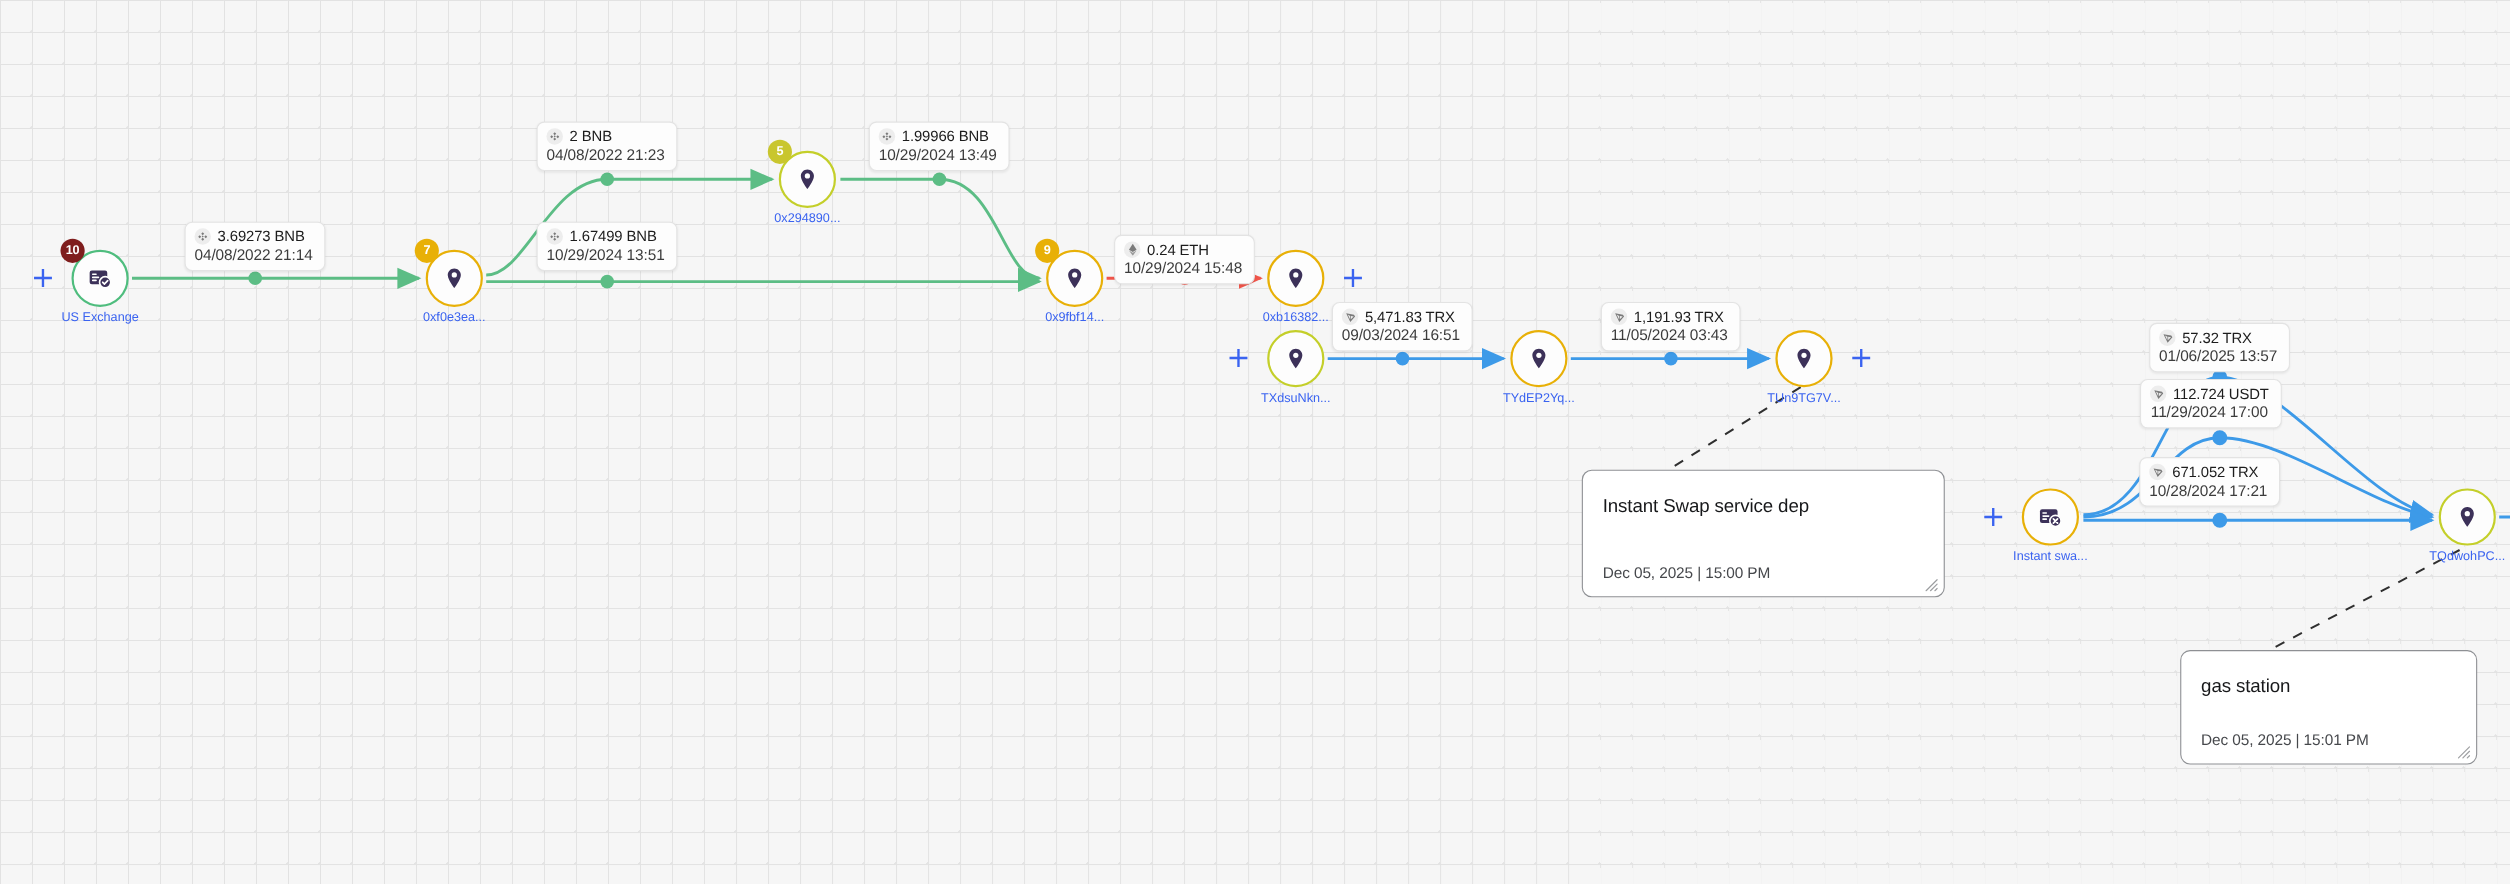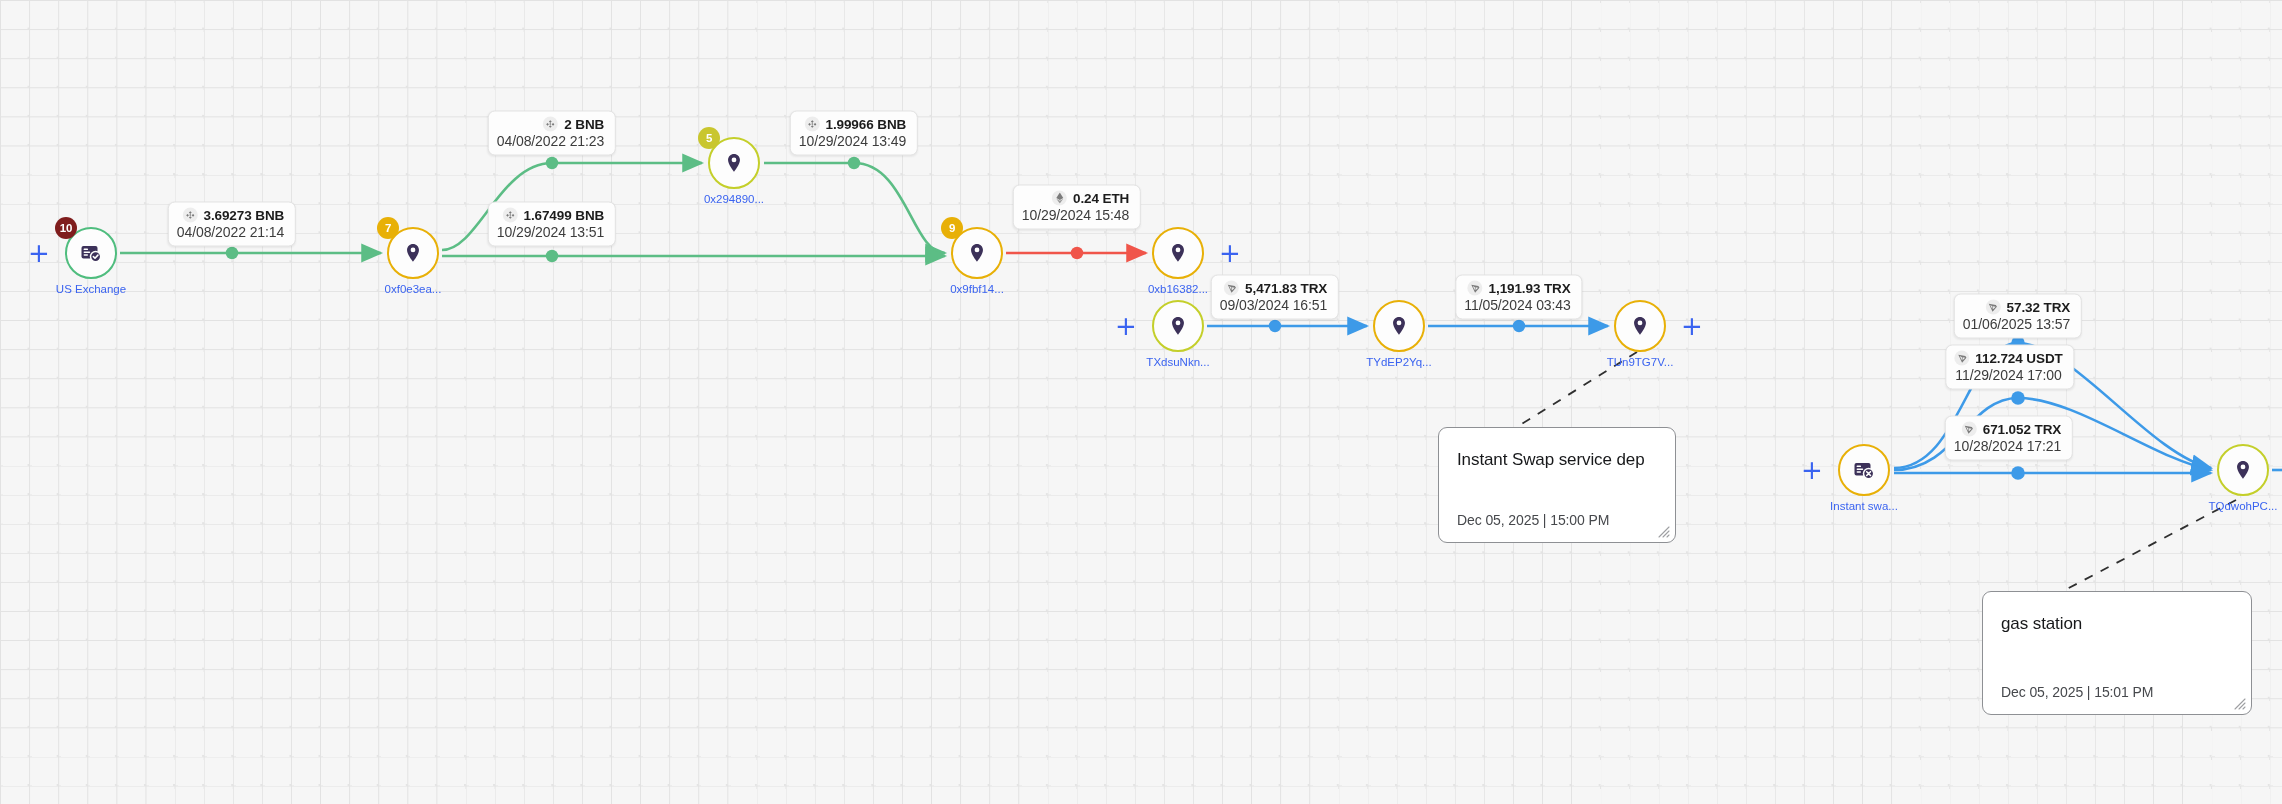--- a/index.html
+++ b/index.html
@@ -71,21 +71,21 @@
   }
 
   
   .chip{
     position:absolute;transform:translate(-50%,-50%);
     background:#fdfdfd;border:1px solid #e3e3e3;border-radius:7px;
     padding:5px 11px 6px 8px;
     box-shadow:0 1px 2px rgba(0,0,0,.06);
     text-align:center;white-space:nowrap;z-index:4;
   }
-  .chip .row1{display:flex;align-items:center;gap:6px;justify-content:flex-end;font-weight:bold;}
+  .chip .row1{display:flex;align-items:center;gap:6px;justify-content:flex-start;}
   .chip .amt{font-size:13.5px;color:#1c1c1c;letter-spacing:-0.1px;}
   .chip .ts{font-size:14px;color:#3c3c3c;margin-top:1px;letter-spacing:-0.1px;}
   .tok{width:15px;height:15px;border-radius:50%;background:#ededed;
        display:flex;align-items:center;justify-content:center;flex:0 0 15px;}
 
   
   .note{
     position:absolute;background:#fff;border:1px solid #8e9094;border-radius:9px;
     box-sizing:border-box;padding:22px 18px 14px 18px;
     display:flex;flex-direction:column;justify-content:space-between;
@@ -327,21 +327,21 @@
         <span class="tok">
           <svg width="9" height="9" viewBox="0 0 16 16">
             <path d="M8 1.2L10.4 3.6 8 6 5.6 3.6z M3.1 6.1L5.5 8.5 3.1 10.9 0.7 8.5z M12.9 6.1L15.3 8.5 12.9 10.9 10.5 8.5z M8 10L10.4 12.4 8 14.8 5.6 12.4z" fill="#7b7b7b"></path>
             <path d="M8 6.3L9.7 8 8 9.7 6.3 8z" fill="#7b7b7b"></path>
           </svg>
         </span>
         <span class="amt">1.67499 BNB</span>
       </div>
       <div class="ts">10/29/2024 13:51</div>
     </div>
-    <div class="chip" style="left: 1077px; top: 207px;">
+    <div class="chip" style="left: 1077px; top: 236px;">
       <div class="row1">
         <span class="tok">
           <svg width="8" height="11" viewBox="0 0 12 19">
             <path d="M6 0L0 9.6 6 13 12 9.6z" fill="#7b7b7b"></path>
             <path d="M6 14.2L0 10.8 6 19 12 10.8z" fill="#9a9a9a"></path>
           </svg>
         </span>
         <span class="amt">0.24 ETH</span>
       </div>
       <div class="ts">10/29/2024 15:48</div>
@@ -396,27 +396,27 @@
           <svg width="10" height="10" viewBox="0 0 16 16">
             <path d="M1.6 2.1L12.9 4.1 14.6 6.6 7.6 14.6 1.6 2.1z M3.9 3.9l3.3 6.9 0.2-4.9z M8.5 6.0L8.3 10.6 12.6 6.7z M9.3 5.1l2.8 0.5-0.6 0.9z" fill="#7b7b7b"></path>
           </svg>
         </span>
         <span class="amt">671.052 TRX</span>
       </div>
       <div class="ts">10/28/2024 17:21</div>
     </div>
   </div>
 <div id="notes-layer">
-    <div class="note" style="left: 1438px; top: 427px; width: 238px; height: 116px; justify-content: space-between;">
+    <div class="note" style="left: 1438px; top: 427px; width: 330px; height: 116px; justify-content: space-between;">
       <div class="title">Instant Swap service dep</div>
       <div class="date">Dec 05, 2025 | 15:00 PM</div>
       <svg class="resize" viewBox="0 0 12 12">
         <path d="M11 1L1 11M11 5L5 11M11 9L9 11" stroke="#6a6c70" stroke-width="1.1" stroke-linecap="round"></path>
       </svg>
     </div>
-    <div class="note" style="left: 1982px; top: 591px; width: 270px; height: 124px;">
+    <div class="note" style="left: 1982px; top: 591px; width: 270px; height: 104px;">
       <div class="title">gas station</div>
       <div class="date">Dec 05, 2025 | 15:01 PM</div>
       <svg class="resize" viewBox="0 0 12 12">
         <path d="M11 1L1 11M11 5L5 11M11 9L9 11" stroke="#6a6c70" stroke-width="1.1" stroke-linecap="round"></path>
       </svg>
     </div>
   </div>
 
 </body></html>

